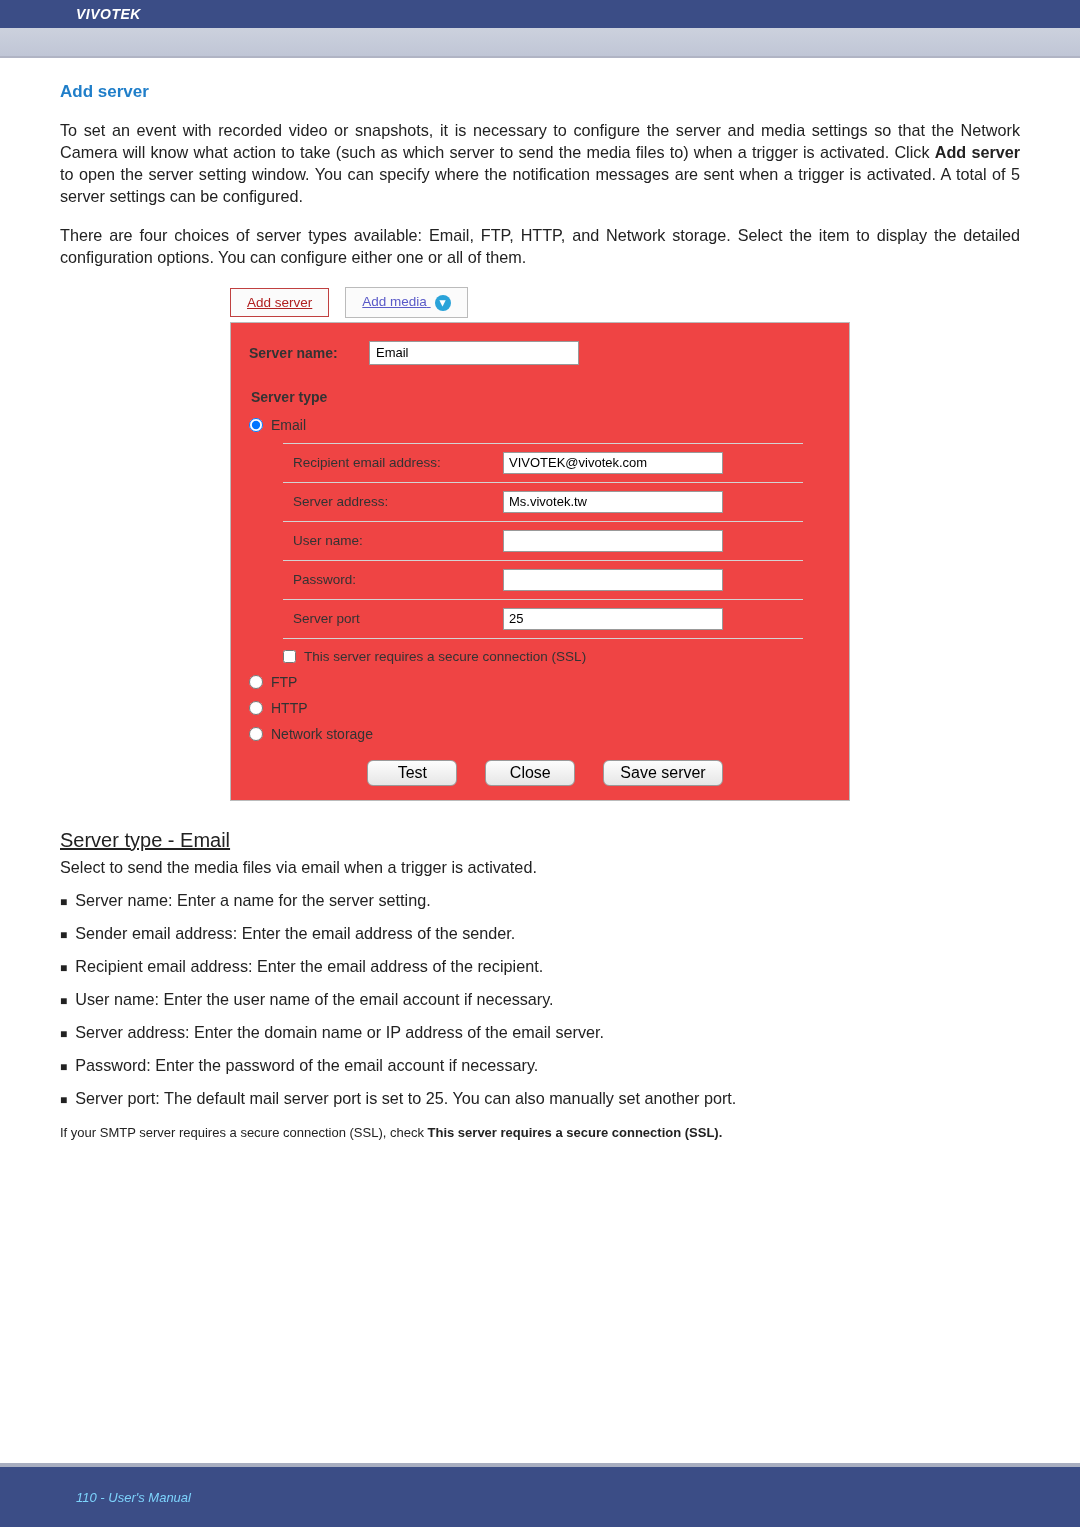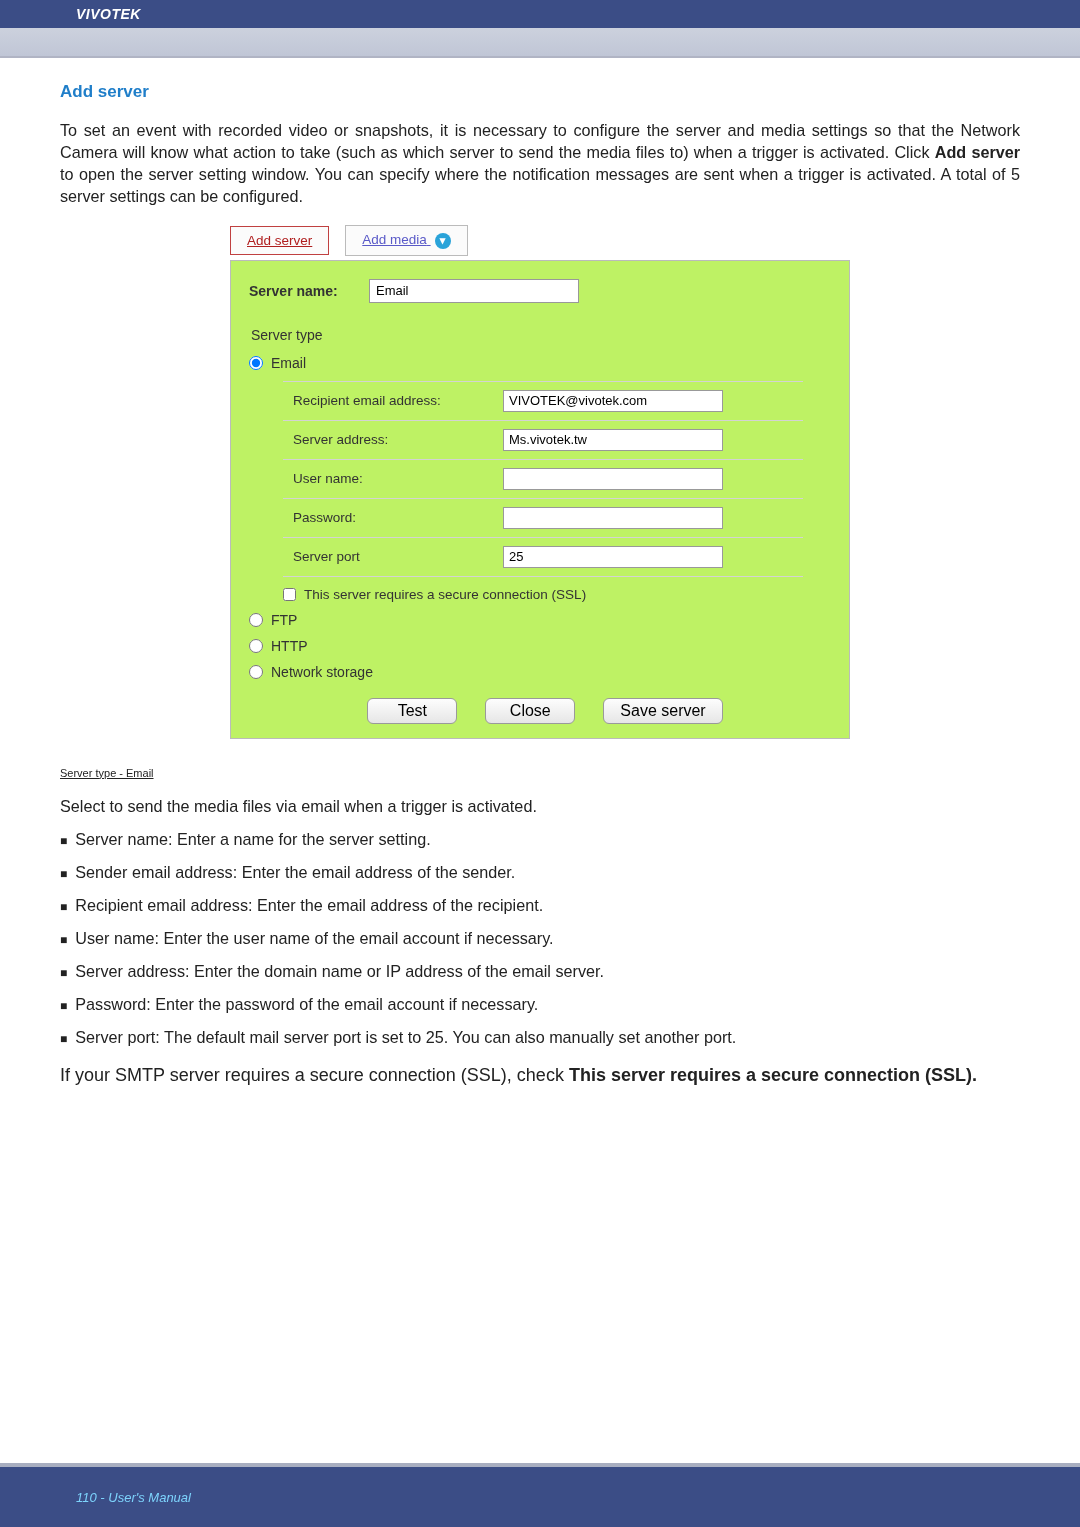--- a/index.html
+++ b/index.html
@@ -94,40 +94,40 @@
     align-items: center;
     justify-content: center;
     font-size: 11px;
     font-weight: bold;
     margin-left: 4px;
     vertical-align: middle;
   }
   .dialog-body {
     border: 1px solid #bbb;
     padding: 18px 8px 14px 18px;
-    background: #bef264;
+    background: #ef4444;
   }
   .row {
     display: flex;
     align-items: center;
     margin-bottom: 12px;
   }
   .row .lbl {
     width: 120px;
     font-weight: bold;
   }
   .row input[type="text"] {
     height: 24px;
     border: 1px solid #999;
     padding: 0 6px;
     font-size: 13px;
     width: 210px;
   }
   .server-type-head {
-    font-weight: normal;
+    font-weight: bold;
     margin: 24px 0 12px 2px;
   }
   .radio-row {
     display: flex;
     align-items: center;
     gap: 8px;
     margin: 6px 0 10px 0;
   }
   .radio-row input { width: 14px; height: 14px; }
   .email-grid {
@@ -172,22 +172,22 @@
     min-width: 90px;
     padding: 3px 16px;
     font-size: 16px;
     border: 1px solid #9a9a9a;
     background: linear-gradient(to bottom, #fdfdfd, #e6e6e6);
     border-radius: 6px;
     cursor: pointer;
   }
   .subhead {
     text-decoration: underline;
-    font-size: 11px;
-    margin-bottom: 18px;
+    font-size: 20px;
+    margin-bottom: 6px;
   }
   .desc-line {
     font-size: 16.2px;
     margin-bottom: 14px;
   }
   .bullet-list {
     list-style: none;
     padding: 0;
     margin: 0 0 16px 0;
   }
@@ -198,21 +198,21 @@
     align-items: flex-start;
   }
   .bullet-list li::before {
     content: "■";
     font-size: 12px;
     margin-right: 8px;
     position: relative;
     top: 4px;
   }
   .final-para {
-    font-size: 18px;
+    font-size: 13px;
     line-height: 1.35;
     text-align: justify;
   }
   .final-para b { font-weight: bold; }
   .footer {
     position: absolute;
     bottom: 0;
     left: 0; right: 0;
     height: 60px;
     background: #3b4d86;
@@ -243,20 +243,21 @@
 </div>
 
 <div class="content">
 
   <div class="sec-title">Add server</div>
 
   <p class="para">
     <span>To set an event with recorded video or snapshots, it is necessary to configure the server and media settings so that the Network Camera will know what action to take (such as which server to send the media files to) when a trigger is activated. Click </span><b>Add server</b><span> to open the server setting window. You can specify where the notification messages are sent when a trigger is activated. A total of 5 server settings can be configured.</span>
   </p>
 
+  <p class="para">There are four choices of server types available: Email, FTP, HTTP, and Network storage. Select the item to display the detailed configuration options. You can configure either one or all of them.</p>
 
   <div class="dialog-wrap">
     <div class="dialog">
       <div class="tabs">
         <div class="tab active">Add server</div>
         <div class="tab">
           <span>Add media</span>
           <span class="tab-icon">▾</span>
         </div>
       </div>

